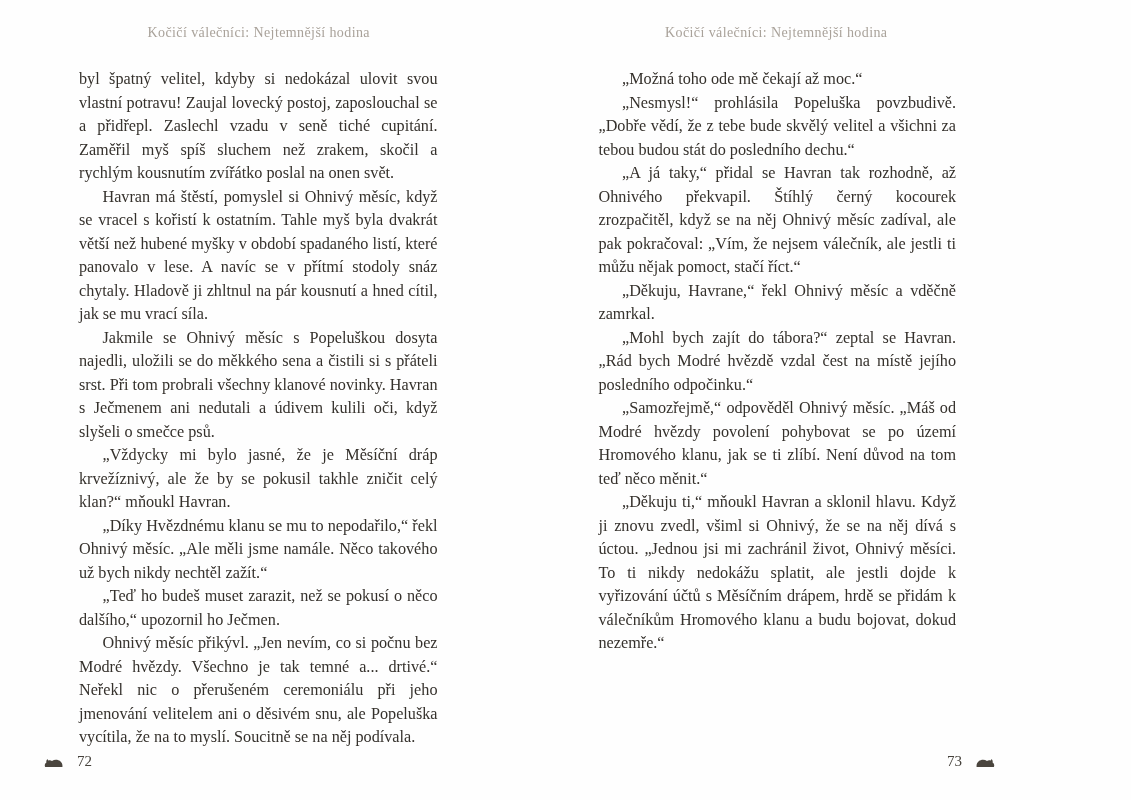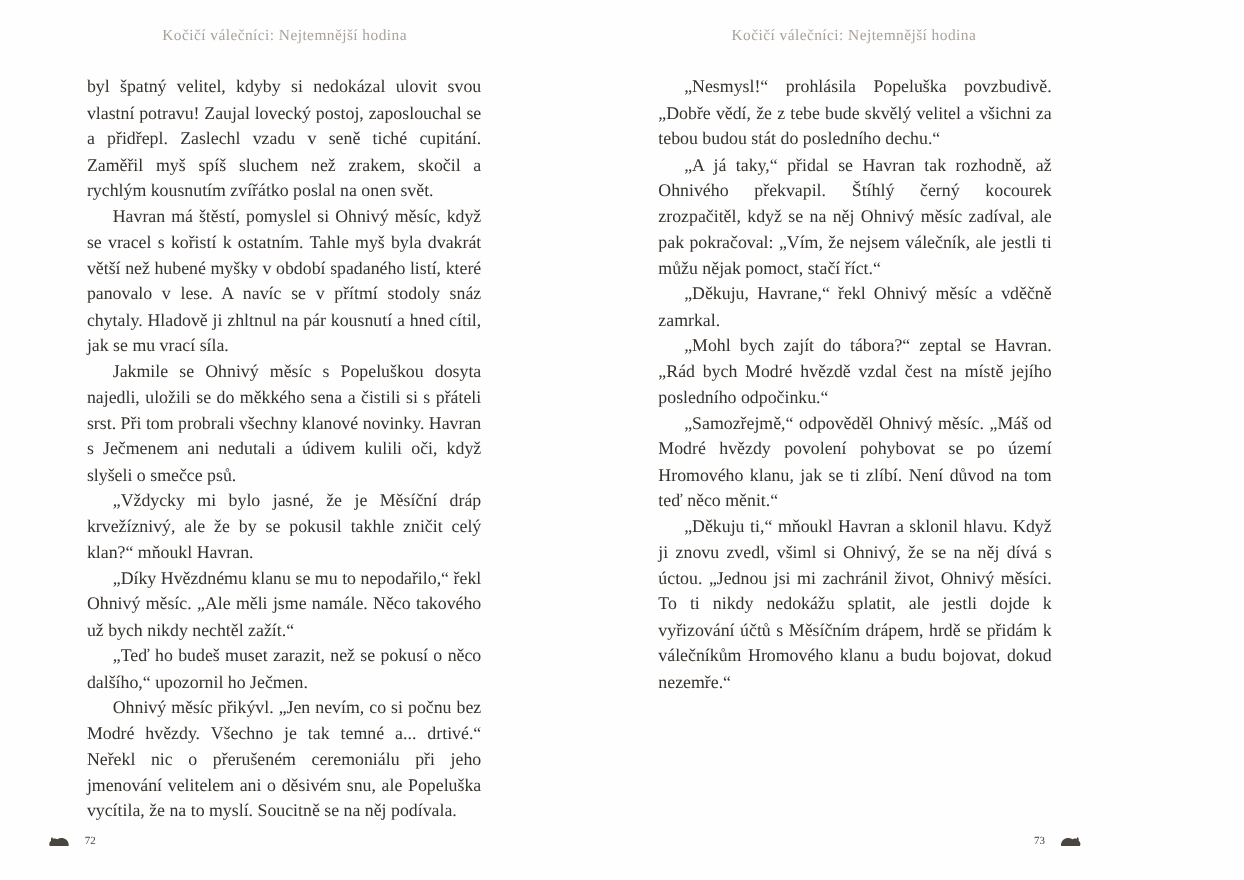--- a/index.html
+++ b/index.html
@@ -43,25 +43,25 @@
     margin: 0;
     text-indent: 1.45em;
   }
   .page-left .body-text p:first-child { text-indent: 0; }
   .footer {
     position: absolute;
     bottom: 30px;
     display: flex;
     align-items: center;
     gap: 13px;
-    font-size: 10px;
+    font-size: 15px;
     color: #45413b;
   }
   .footer-left  { left: 44px; }
-  .footer-right { right: 52px; }
+  .footer-right { right: 40px; }
   .cat-icon { display: inline-flex; align-items: flex-end; }
   .cat-icon svg { display: block; }
   .cat-icon.flip svg { transform: scaleX(-1); }
 </style>
 </head>
 <body>
 
 <div class="spread">
 
   <section class="page page-left">
@@ -81,20 +81,21 @@
           <path d="M1.2 11 C0.3 9.4 0.9 7.4 2.4 6.4 C2.1 5.1 2.4 3.7 3.4 2.9 L4.2 4.6 C5.5 4.1 6.9 4.2 8 4.9 C10.6 3.3 14.1 3.5 16.3 5.3 C17.9 6.6 18.7 8.6 18.4 11 Z" fill="#4a453e"></path>
         </svg>
       </span>
       <span class="page-number">72</span>
     </div>
   </section>
 
   <section class="page page-right">
     <div class="running-header">Kočičí válečníci: Nejtemnější hodina</div>
     <div class="body-text">
+        <p>„Možná toho ode mě čekají až moc.“</p>
         <p>„Nesmysl!“ prohlásila Popeluška povzbudivě. „Dobře vědí, že z tebe bude skvělý velitel a všichni za tebou budou stát do posledního dechu.“</p>
         <p>„A já taky,“ přidal se Havran tak rozhodně, až Ohnivého překvapil. Štíhlý černý kocourek zrozpačitěl, když se na něj Ohnivý měsíc zadíval, ale pak pokračoval: „Vím, že nejsem válečník, ale jestli ti můžu nějak pomoct, stačí říct.“</p>
         <p>„Děkuju, Havrane,“ řekl Ohnivý měsíc a vděčně zamrkal.</p>
         <p>„Mohl bych zajít do tábora?“ zeptal se Havran. „Rád bych Modré hvězdě vzdal čest na místě jejího posledního odpočinku.“</p>
         <p>„Samozřejmě,“ odpověděl Ohnivý měsíc. „Máš od Modré hvězdy povolení pohybovat se po území Hromového klanu, jak se ti zlíbí. Není důvod na tom teď něco měnit.“</p>
         <p>„Děkuju ti,“ mňoukl Havran a sklonil hlavu. Když ji znovu zvedl, všiml si Ohnivý, že se na něj dívá s úctou. „Jednou jsi mi zachránil život, Ohnivý měsíci. To ti nikdy nedokážu splatit, ale jestli dojde k vyřizování účtů s Měsíčním drápem, hrdě se přidám k válečníkům Hromového klanu a budu bojovat, dokud nezemře.“</p>
       </div>
     <div class="footer footer-right">
       <span class="page-number">73</span>
       <span class="cat-icon flip">

